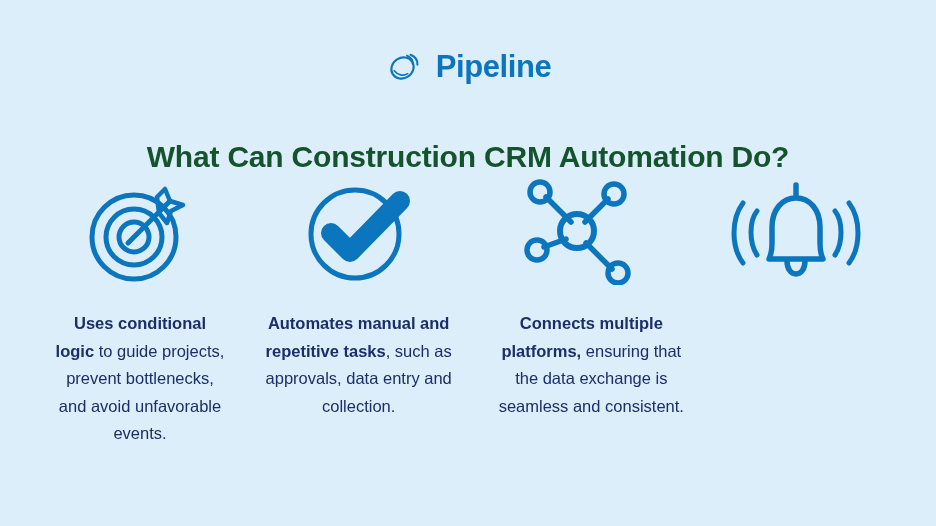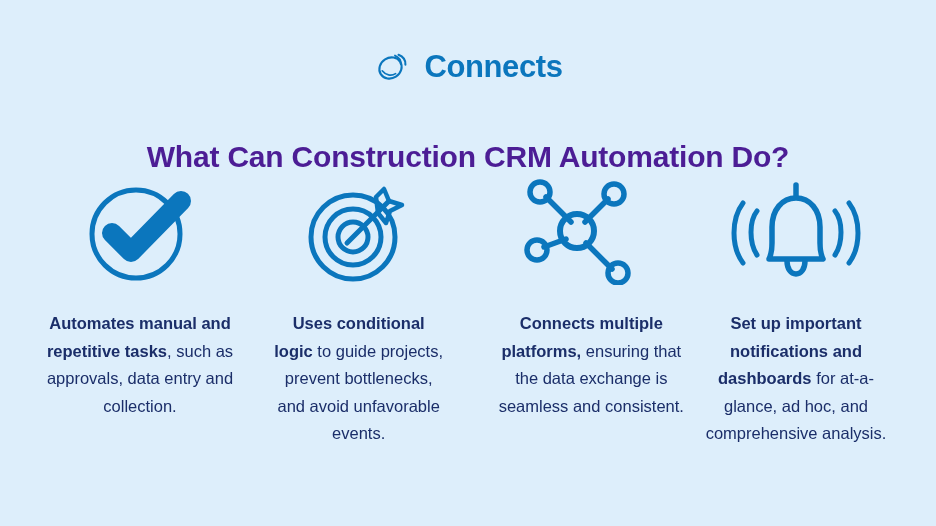--- a/index.html
+++ b/index.html
@@ -47,21 +47,21 @@
 
   
   .page-title {
     position: absolute;
     top: 103px;
     left: 0;
     width: 936px;
     text-align: center;
     font-size: 30px;
     font-weight: bold;
-    color: #4c1d95;
+    color: #14532d;
     letter-spacing: -0.2px;
     line-height: 1.2;
     margin-top: 36px;
   }
 
   
   .columns {
     position: absolute;
     top: 176px;
     left: 36px;
@@ -112,53 +112,53 @@
     <span class="brand-mark">
       <svg width="40" height="40" viewBox="0 0 40 40" aria-hidden="true">
         <g fill="none" stroke="#0b76bd" stroke-linecap="round">
           <ellipse cx="17.5" cy="22" rx="11.5" ry="10.2" transform="rotate(-32 17.5 22)" stroke-width="2.1"></ellipse>
           <path d="M25.5 8.8 C29.8 10.4 32.6 14.3 32.4 18.6" stroke-width="2.1"></path>
           <path d="M22.0 9.6 C25.6 11.2 27.9 14.4 27.8 18.0" stroke-width="1.9"></path>
           <path d="M9.2 24.8 C12.6 29.2 18.4 30.4 22.6 27.6" stroke-width="1.7"></path>
         </g>
       </svg>
     </span>
-    <span class="brand-name">Connects</span>
+    <span class="brand-name">Pipeline</span>
   </div>
 
   <h1 class="page-title">What Can Construction CRM Automation Do?</h1>
 
   <div class="columns">
-
-    <div class="col col-1">
-      <div class="col-icon">
-        <svg width="112" height="108" viewBox="0 0 112 108" aria-hidden="true">
-          <circle cx="52" cy="57" r="44" fill="none" stroke="#0b76bd" stroke-width="5"></circle>
-          <path d="M28 56 L47 75 L97 24" fill="none" stroke="#0b76bd" stroke-width="20" stroke-linecap="round" stroke-linejoin="round"></path>
-        </svg>
-      </div>
-      <div class="col-text">
-        <b>Automates manual and repetitive tasks</b><span>, such as approvals, data entry and collection.</span>
-      </div>
-    </div>
 
     <div class="col col-2">
       <div class="col-icon">
         <svg width="108" height="108" viewBox="0 0 108 108" aria-hidden="true">
           <g fill="none" stroke="#0b76bd" stroke-width="5" stroke-linecap="round" stroke-linejoin="round">
             <circle cx="48" cy="60" r="42"></circle>
             <circle cx="48" cy="60" r="28"></circle>
             <circle cx="48" cy="60" r="15"></circle>
             <path d="M42 66 L84 24"></path>
             <path d="M79 12 L84 24 L97 28 L85 34 L81 46 L73 36 L71 20 Z" stroke-width="4.5"></path>
           </g>
         </svg>
       </div>
       <div class="col-text">
         <b>Uses conditional logic</b><span> to guide projects, prevent bottlenecks, and avoid unfavorable events.</span>
+      </div>
+    </div>
+
+    <div class="col col-1">
+      <div class="col-icon">
+        <svg width="112" height="108" viewBox="0 0 112 108" aria-hidden="true">
+          <circle cx="52" cy="57" r="44" fill="none" stroke="#0b76bd" stroke-width="5"></circle>
+          <path d="M28 56 L47 75 L97 24" fill="none" stroke="#0b76bd" stroke-width="20" stroke-linecap="round" stroke-linejoin="round"></path>
+        </svg>
+      </div>
+      <div class="col-text">
+        <b>Automates manual and repetitive tasks</b><span>, such as approvals, data entry and collection.</span>
       </div>
     </div>
 
     <div class="col col-3">
       <div class="col-icon">
         <svg width="110" height="108" viewBox="0 0 110 108" aria-hidden="true">
           <g fill="none" stroke="#0b76bd" stroke-width="5.5" stroke-linecap="round">
             <line x1="24" y1="20" x2="49" y2="45"></line>
             <line x1="86" y1="22" x2="63" y2="45"></line>
             <line x1="22" y1="70" x2="44" y2="62"></line>
@@ -183,19 +183,16 @@
             <line x1="65" y1="8" x2="65" y2="20"></line>
             <path d="M38 82 C38 82 41 76 41 66 L41 50 C41 33 51 21 65 21 C79 21 89 33 89 50 L89 66 C89 76 92 82 92 82 Z"></path>
             <path d="M56 84 C56 92 60 97 65 97 C70 97 74 92 74 84"></path>
             <path d="M26 34 C18 44 18 66 26 78" stroke-width="5"></path>
             <path d="M12 26 C0 42 0 70 12 86" stroke-width="5"></path>
             <path d="M104 34 C112 44 112 66 104 78" stroke-width="5"></path>
             <path d="M118 26 C130 42 130 70 118 86" stroke-width="5"></path>
           </g>
         </svg>
       </div>
-      <div class="col-text">
-        <b>Set up important notifications and dashboards</b><span> for at-a-glance, ad hoc, and comprehensive analysis.</span>
-      </div>
     </div>
 
   </div>
 </div>
 
 </body></html>

